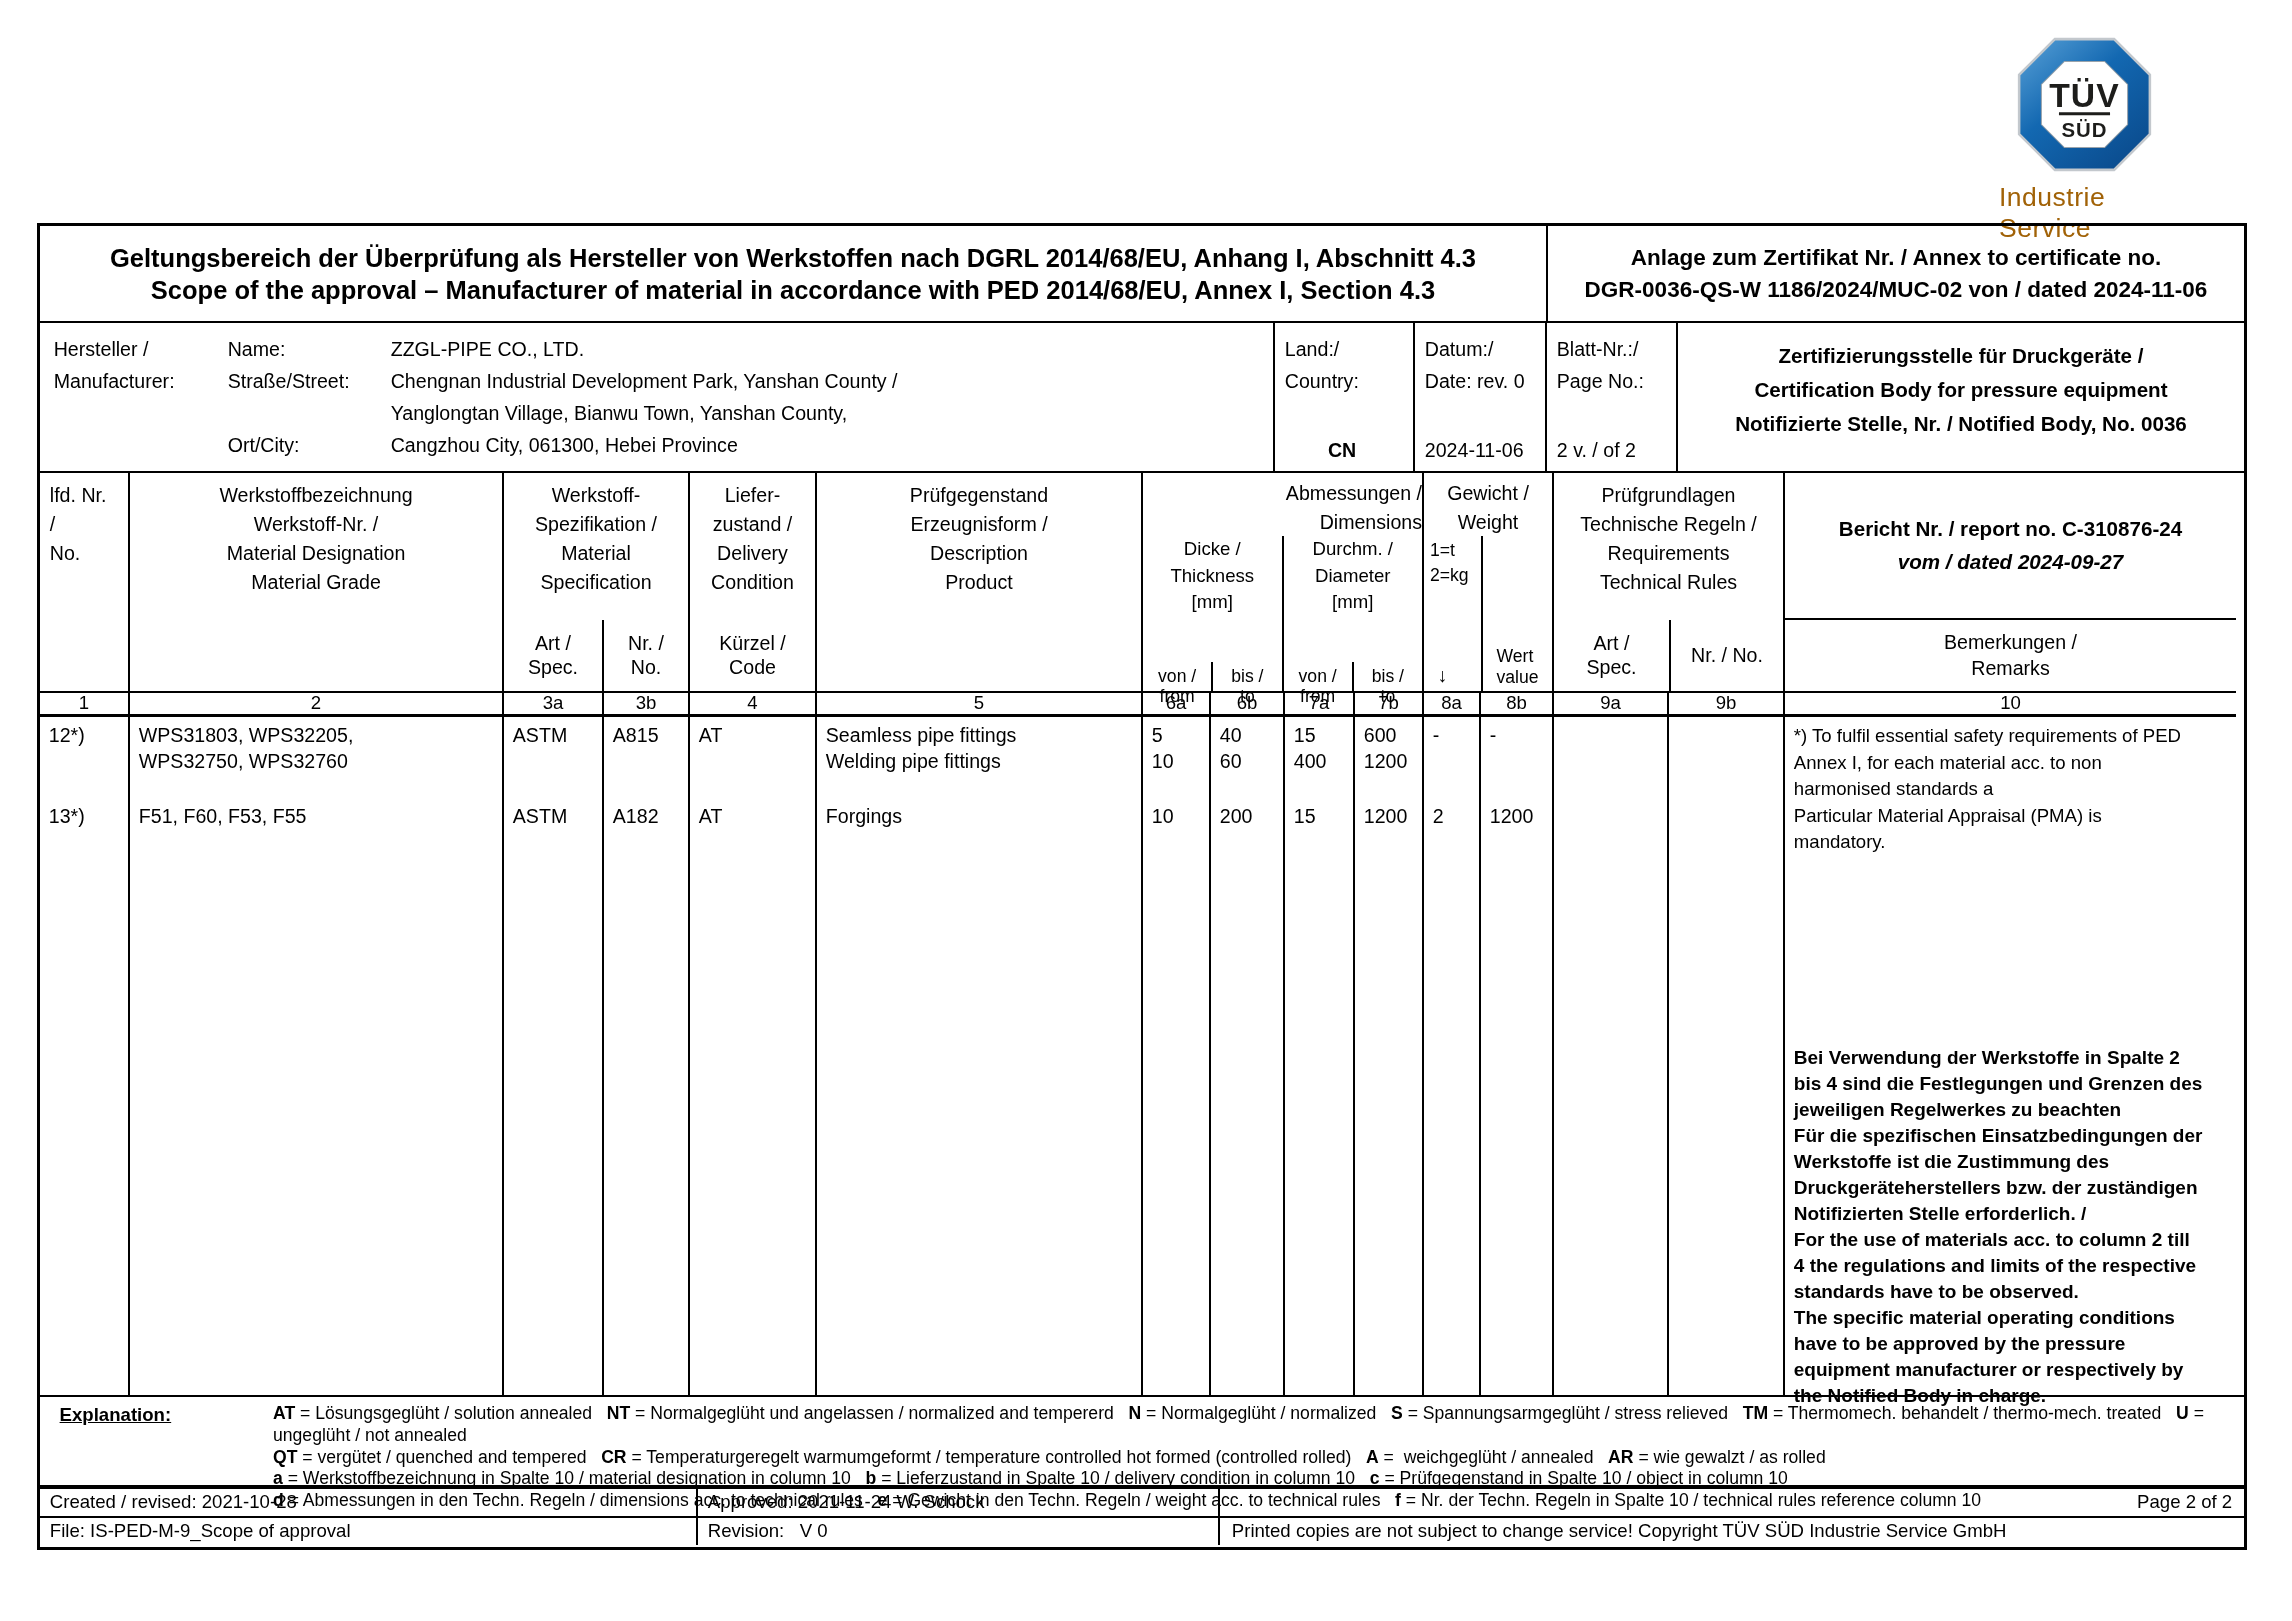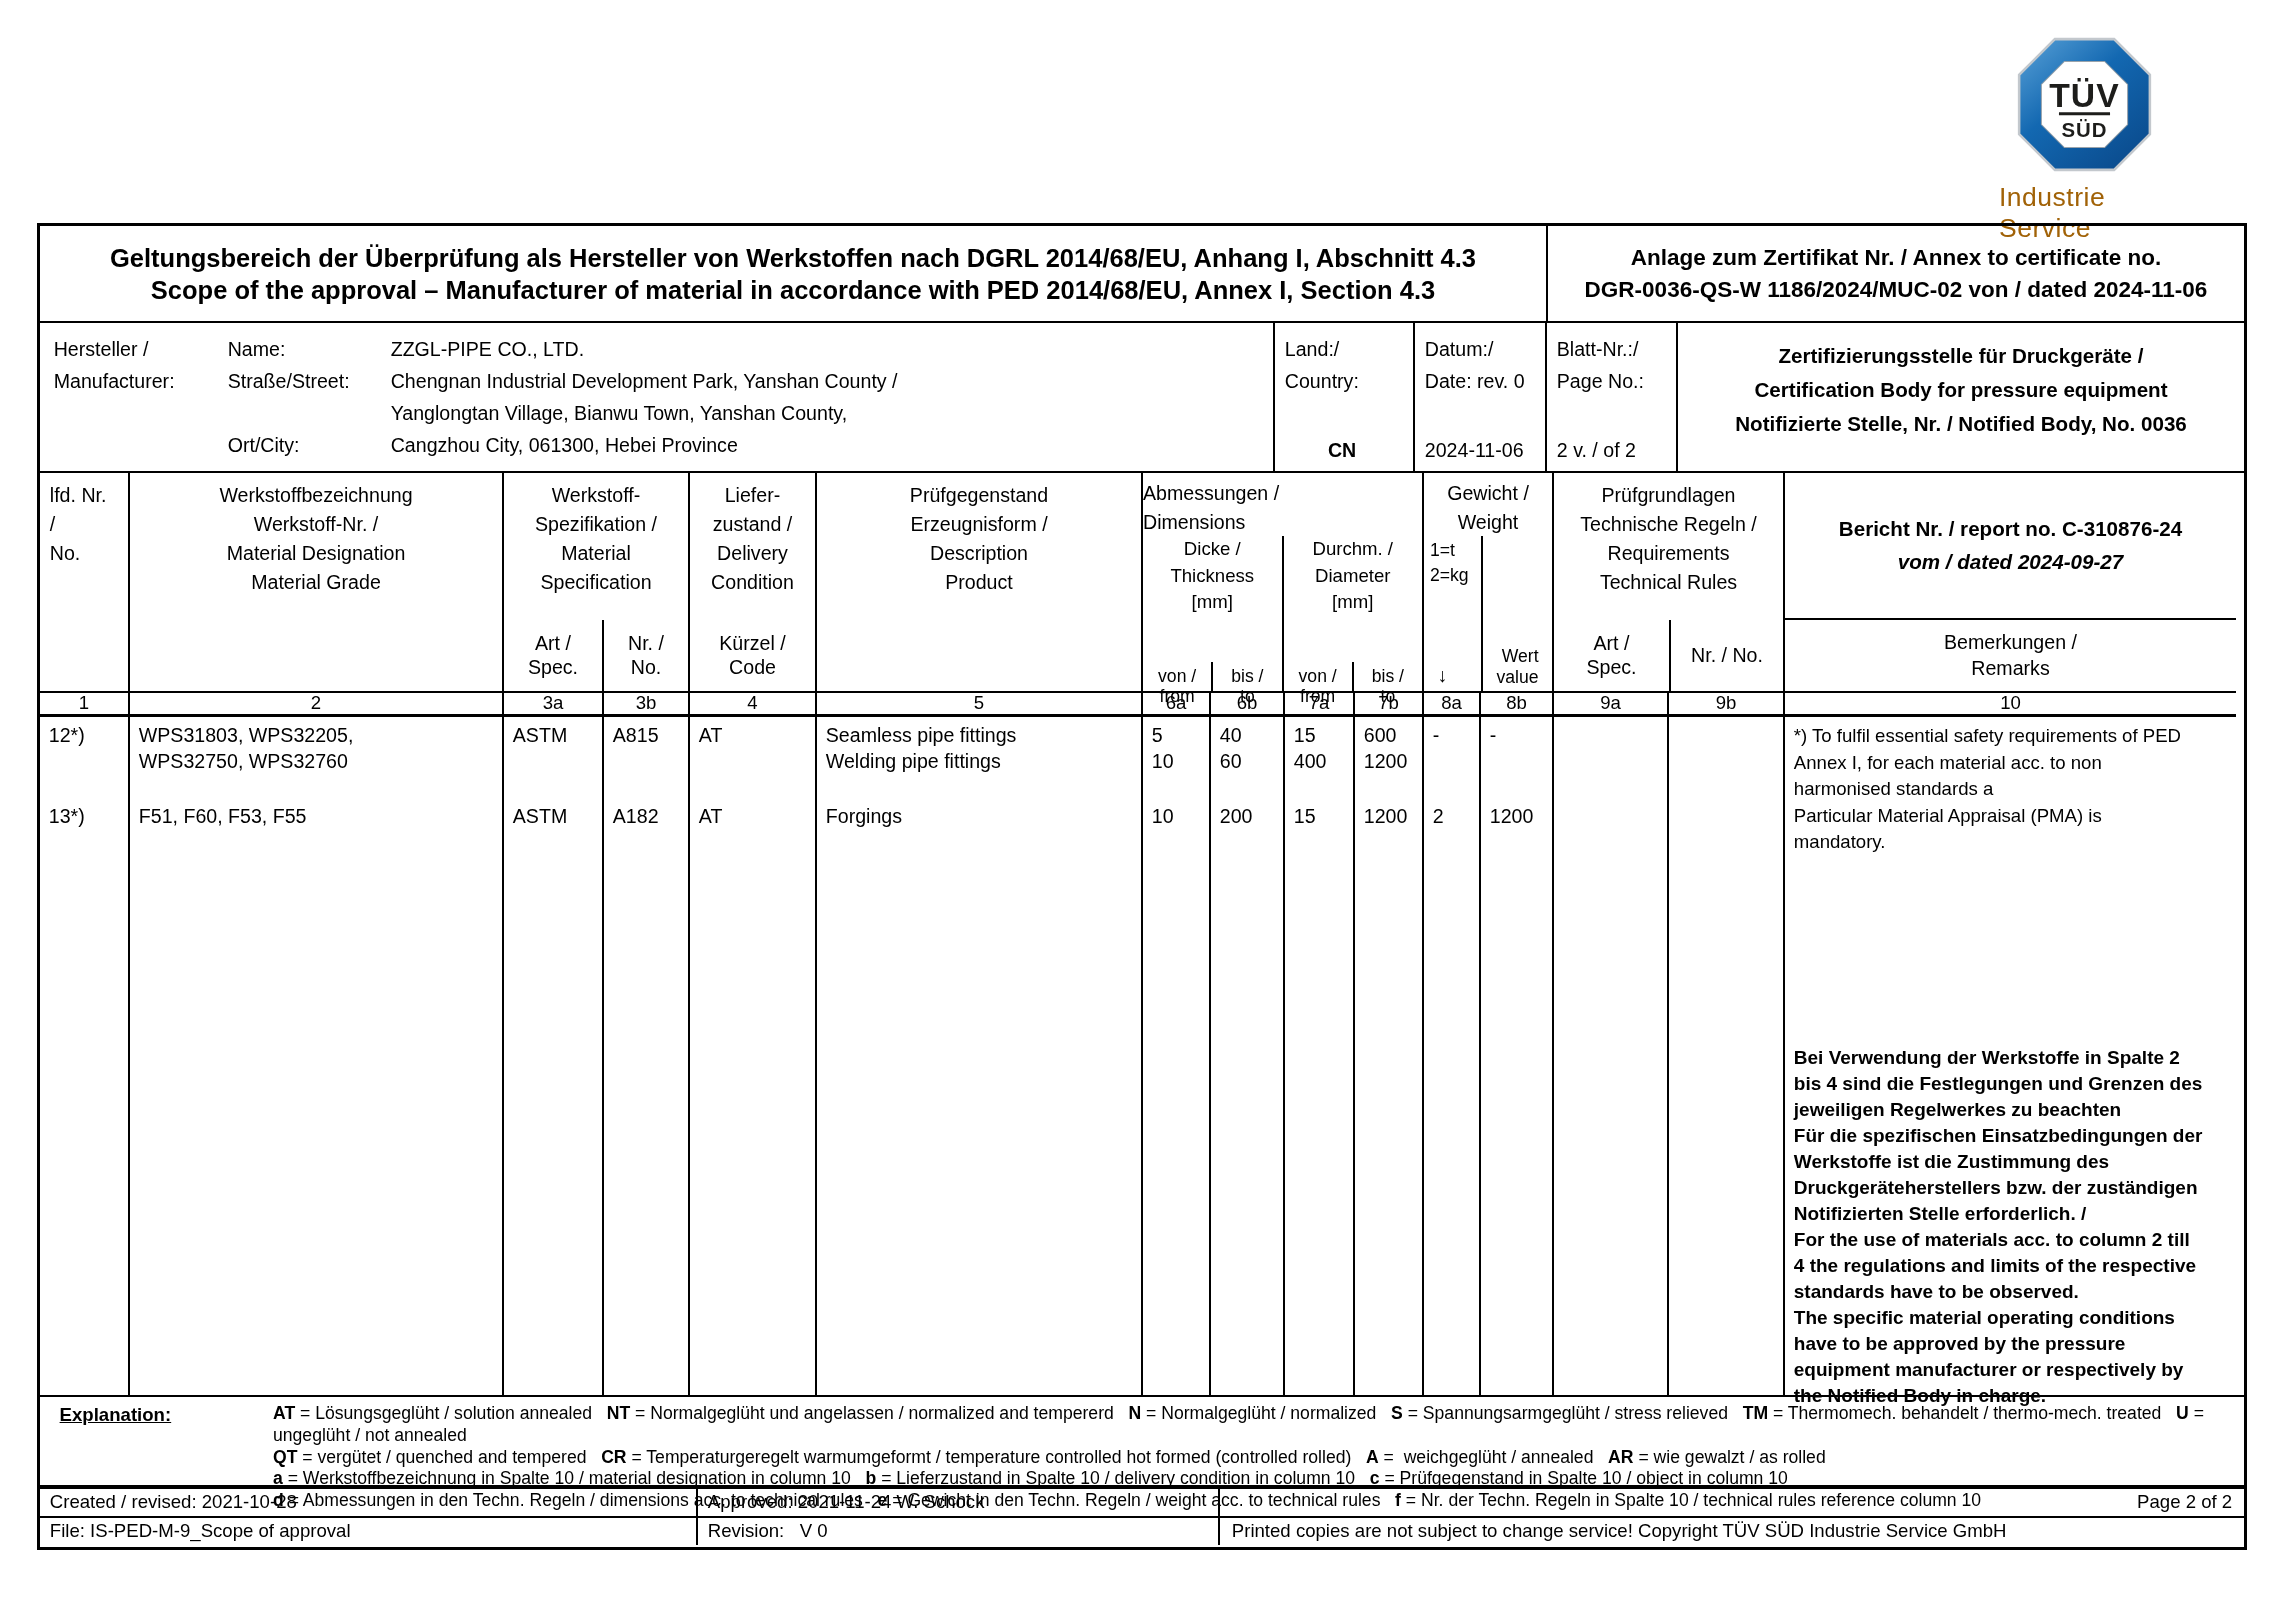--- a/index.html
+++ b/index.html
@@ -55,35 +55,35 @@
   .hc { text-align:center; line-height:29px; padding-top:7.8px; }
   .h-no     { grid-area:1/1/3/2; padding:7.8px 0 0 9.8px; line-height:29px; }
   .h-mat    { grid-area:1/2/3/3; }
   .h-spec   { grid-area:1/3/2/5; }
   .h-specart{ grid-area:2/3/3/4; display:flex; align-items:center; justify-content:center; text-align:center; line-height:23.5px; }
   .h-specnr { grid-area:2/4/3/5; display:flex; align-items:center; justify-content:center; text-align:center; line-height:23.5px; }
   .h-del    { grid-area:1/5/2/6; }
   .h-code   { grid-area:2/5/3/6; display:flex; align-items:center; justify-content:center; text-align:center; line-height:23.5px; }
   .h-prod   { grid-area:1/6/3/7; }
   .h-dim    { grid-area:1/7/3/11; display:flex; flex-direction:column; }
-  .dim-title { height:63px; text-align:left; line-height:29px; padding-top:5.9px; }
+  .dim-title { height:63px; text-align:right; line-height:29px; padding-top:5.9px; }
   .dim-halves { flex:1; display:flex; }
   .dim-half { flex:1; display:flex; flex-direction:column; }
   .dim-half + .dim-half { border-left:2px solid #000; }
   .dim-sub { flex:1; text-align:center; line-height:26.5px; font-size:18.6px; }
   .fromto { height:61px; display:flex; font-size:17.6px; }
   .fromto > div { flex:1; text-align:center; line-height:20.6px; padding-top:3.9px;margin-top:32px; }
   .fromto > div + div { border-left:2px solid #000; }
   .h-weight { grid-area:1/11/3/13; display:flex; flex-direction:column; }
   .w-title { height:63px; text-align:center; line-height:29px; padding-top:5.9px; }
   .w-body { flex:1; display:flex; }
   .w-left { width:57px; display:flex; flex-direction:column; justify-content:space-between; padding:2px 2px 3.9px 5.9px; font-size:17.6px; line-height:24.5px; }
   .w-arrow { padding-left:7.8px; font-size:19.6px; }
   .w-right { flex:1; border-left:2px solid #000; display:flex; align-items:flex-end; justify-content:center;
-    text-align:right; font-size:17.6px; line-height:20.6px; padding-bottom:3.9px; }
+    text-align:left; font-size:17.6px; line-height:20.6px; padding-bottom:3.9px; }
   .h-rules { grid-area:1/13/3/15; display:flex; flex-direction:column; }
   .r-title { flex:1; text-align:center; line-height:29px; padding-top:7.8px; }
   .r-sub { height:71px; display:flex; }
   .r-sub > div { display:flex; align-items:center; justify-content:center; text-align:center; line-height:23.5px; }
   .r-sub > div:first-child { width:115px; }
   .r-sub > div:last-child { flex:1; border-left:2px solid #000; }
   .h-report { grid-area:1/15/3/16; display:flex; flex-direction:column; }
   .rep-box { height:147px; border-bottom:2px solid #000; display:flex; flex-direction:column;
     justify-content:center; align-items:center; gap:9.8px; }
   .rep-l1 { font-weight:bold; font-size:20.6px; }

